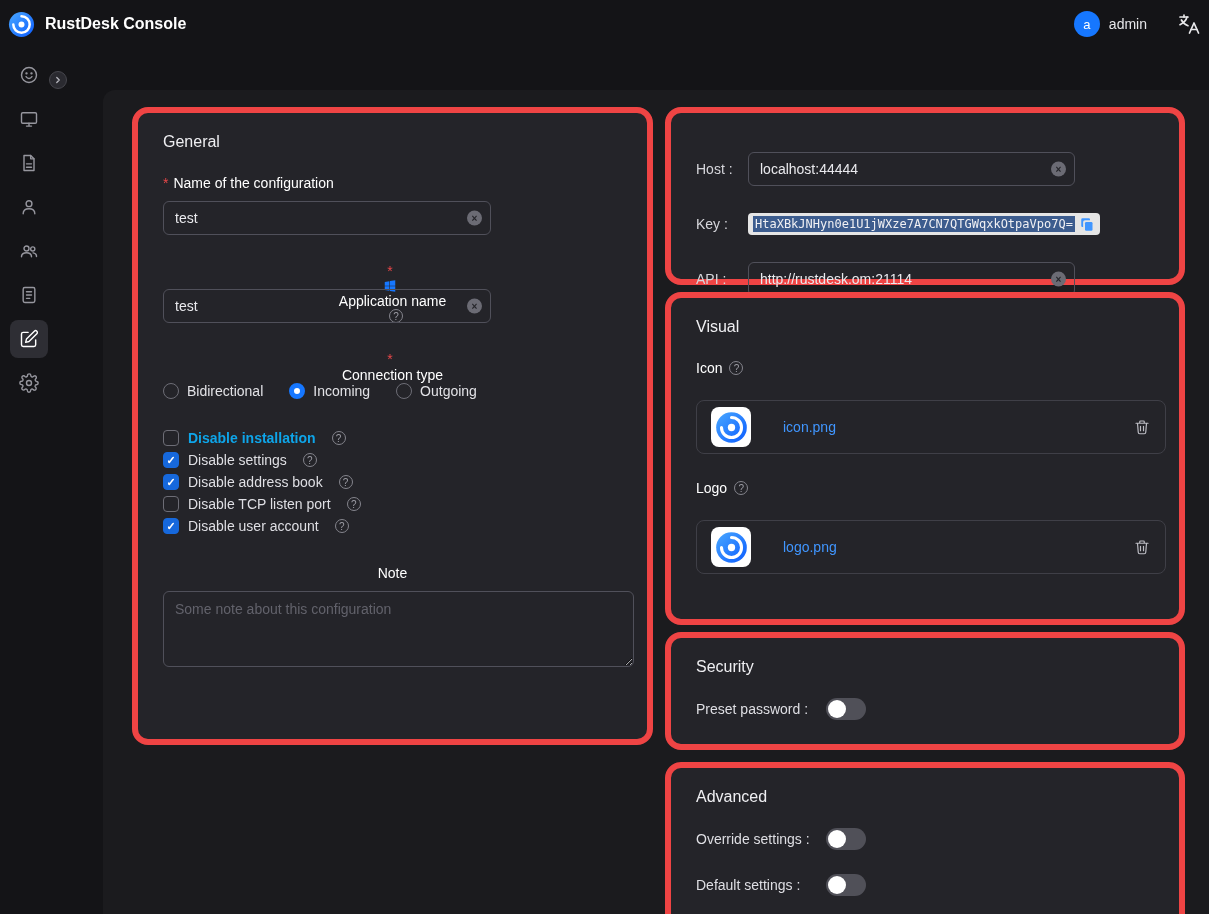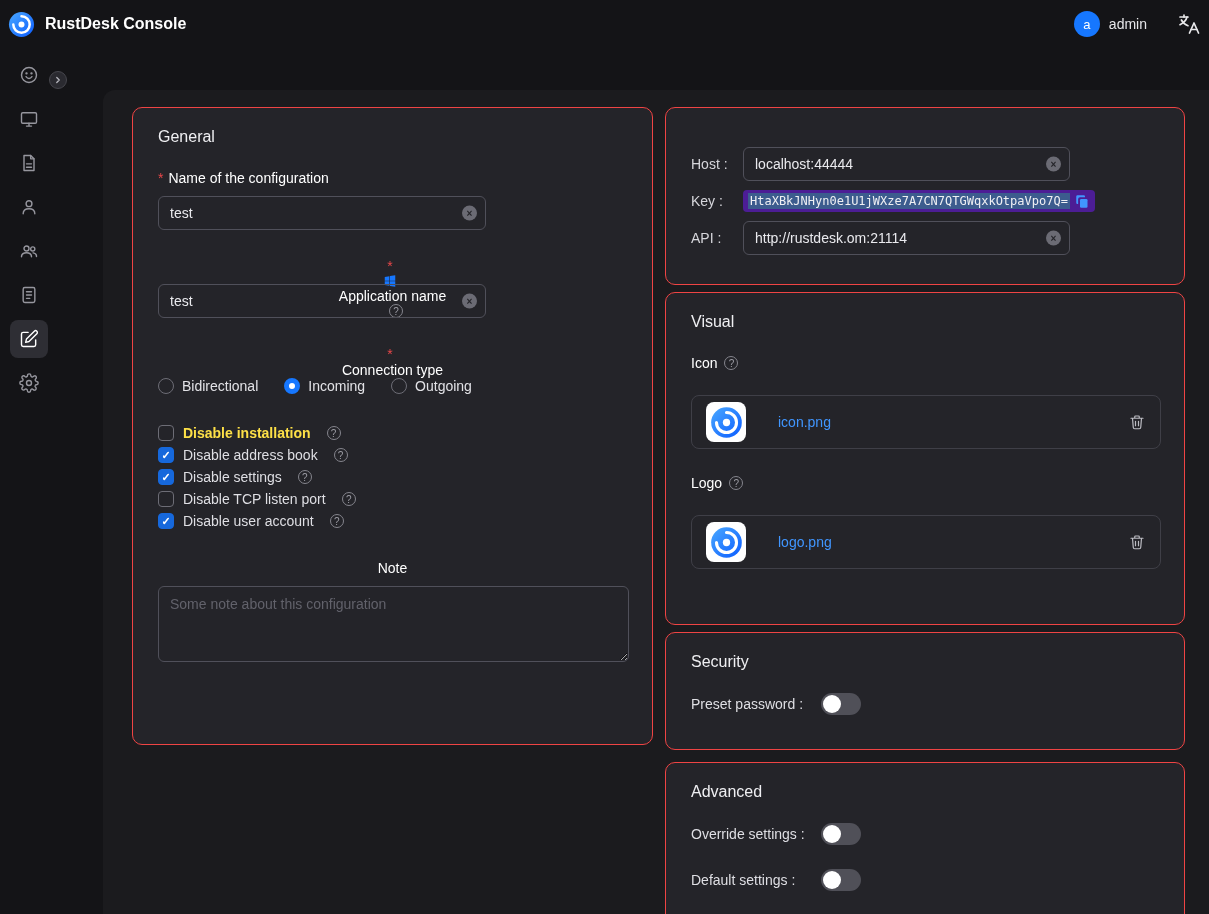--- a/index.html
+++ b/index.html
@@ -30,21 +30,21 @@
   .expand-btn { position:absolute; top:23px; right:-9px; width:18px; height:18px; border-radius:50%;
     background:#2a2a30; border:1px solid #46464d; color:#b9b9c0; display:flex; align-items:center;
     justify-content:center; cursor:pointer; z-index:16; }
   .expand-btn svg { width:10px; height:10px; }
 
   
   .panel { position:absolute; top:48px; left:58px; right:0; bottom:0; background:#141417; }
   .panel-inner { position:absolute; top:42px; left:45px; right:0; bottom:0; background:#1b1b1e;
     border-top-left-radius:12px; overflow:hidden; }
 
-  .card { position:absolute; background:#242429; border:1px solid #ef4444; border-radius:10px;
+  .card { position:absolute; background:#242429; border:6px solid #ef4444; border-radius:16px;
     padding:20px 25px; }
   .card-title { font-size:16px; font-weight:500; color:#efeff2; }
 
   .card-general  { left:29px;  top:17px;  width:521px; height:638px; }
   .card-server   { left:562px; top:17px;  width:520px; height:178px; }
   .card-visual   { left:562px; top:202px; width:520px; height:333px; }
   .card-security { left:562px; top:542px; width:520px; height:118px; }
   .card-advanced { left:562px; top:672px; width:520px; height:260px; }
 
   
@@ -71,34 +71,34 @@
   .radio-item { display:flex; align-items:flex-end; gap:8px; cursor:pointer; font-size:14px; color:#e2e2e6; }
   .radio { width:16px; height:16px; border:1.5px solid #6d6d76; border-radius:50%; background:transparent; flex:0 0 auto; }
   .radio.selected { border:5px solid #1677ff; background:#ffffff; }
 
   .check-row { display:flex; align-items:center; gap:9px; height:22px; cursor:pointer; }
   .checkbox { width:16px; height:16px; border:1.5px solid #6d6d76; border-radius:4px; display:flex;
     align-items:center; justify-content:center; flex:0 0 auto; background:transparent; }
   .checkbox.checked { background:#1668dc; border-color:#1668dc; }
   .checkbox.checked::after { content:"✓"; color:#fff; font-size:11px; font-weight:bold; line-height:1; }
   .check-label { font-size:14px; color:#dfdfe4; }
-  .check-label.strong { font-weight:bold; color:#fde047; }
+  .check-label.strong { font-weight:bold; color:#0ea5e9; }
 
   .note-area { width:471px; height:76px; margin-top:10px; background:transparent; border:1px solid #50505a;
     border-radius:6px; color:#eaeaee; font-size:14px; padding:9px 11px; resize:vertical;
     font-family:"Liberation Sans",sans-serif; outline:none; }
   .note-area::placeholder { color:#62626b; }
   .text-input::placeholder { color:#62626b; }
 
   
-  .srv-row { display:flex; align-items:center; margin-top:9px; }
+  .srv-row { display:flex; align-items:center; margin-top:27px; }
   .srv-row.first { margin-top:19px; }
   .srv-label { width:52px; font-size:14px; color:#d6d6db; flex:0 0 auto; }
   .srv-input-wrap { position:relative; width:327px; }
-  .key-field { display:inline-flex; align-items:center; gap:5px; background:#4c1d95; border-radius:4px;
+  .key-field { display:inline-flex; align-items:center; gap:5px; background:#e5e5e5; border-radius:4px;
     padding:3px 5px; }
   .key-text { font-family:"DejaVu Sans Mono", monospace; font-size:12px; color:#f0f0f3;
     background:#3c5c8e; padding:1px 2px; white-space:nowrap; }
   .copy-btn { width:15px; height:15px; color:#4096ff; cursor:pointer; flex:0 0 auto; }
   .copy-btn svg { width:15px; height:15px; }
 
   
   .file-box { display:flex; align-items:center; width:470px; height:54px; border:1px solid #3f3f47;
     border-radius:8px; margin-top:24px; padding:0 14px; }
   .tile { width:40px; height:40px; background:#ffffff; border-radius:8px; display:flex;
@@ -271,26 +271,26 @@
       </div>
 
       <div class="options-list">
         <label class="check-row">
           <span class="checkbox"></span>
           <span class="check-label strong">Disable installation</span>
           <span class="help"></span>
         </label>
         <label class="check-row">
           <span class="checkbox checked"></span>
-          <span class="check-label">Disable address book</span>
+          <span class="check-label">Disable settings</span>
           <span class="help"></span>
         </label>
         <label class="check-row">
           <span class="checkbox checked"></span>
-          <span class="check-label">Disable settings</span>
+          <span class="check-label">Disable address book</span>
           <span class="help"></span>
         </label>
         <label class="check-row">
           <span class="checkbox"></span>
           <span class="check-label">Disable TCP listen port</span>
           <span class="help"></span>
         </label>
         <label class="check-row">
           <span class="checkbox checked"></span>
           <span class="check-label">Disable user account</span>

